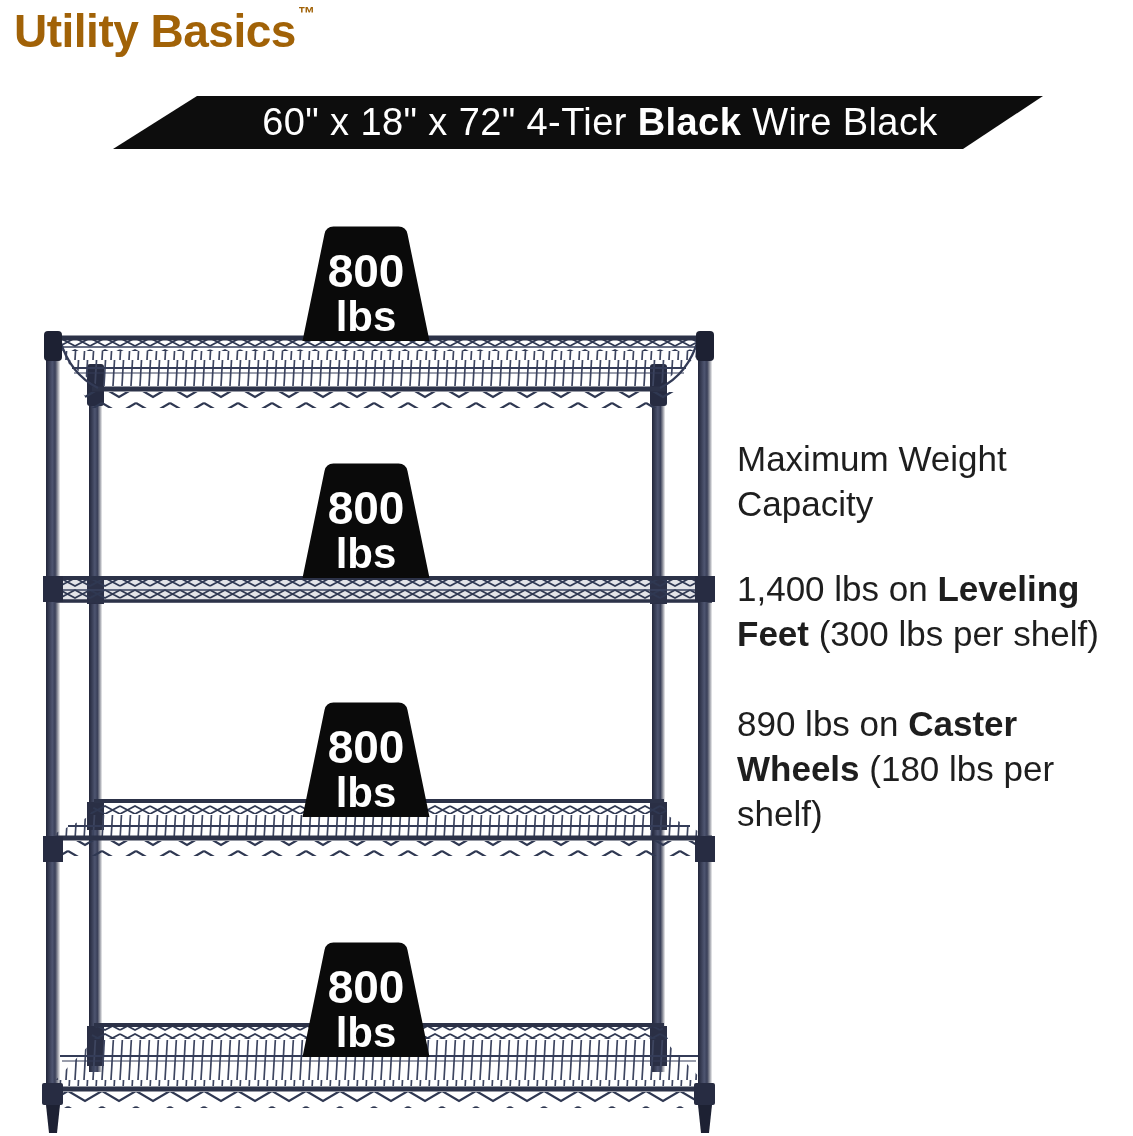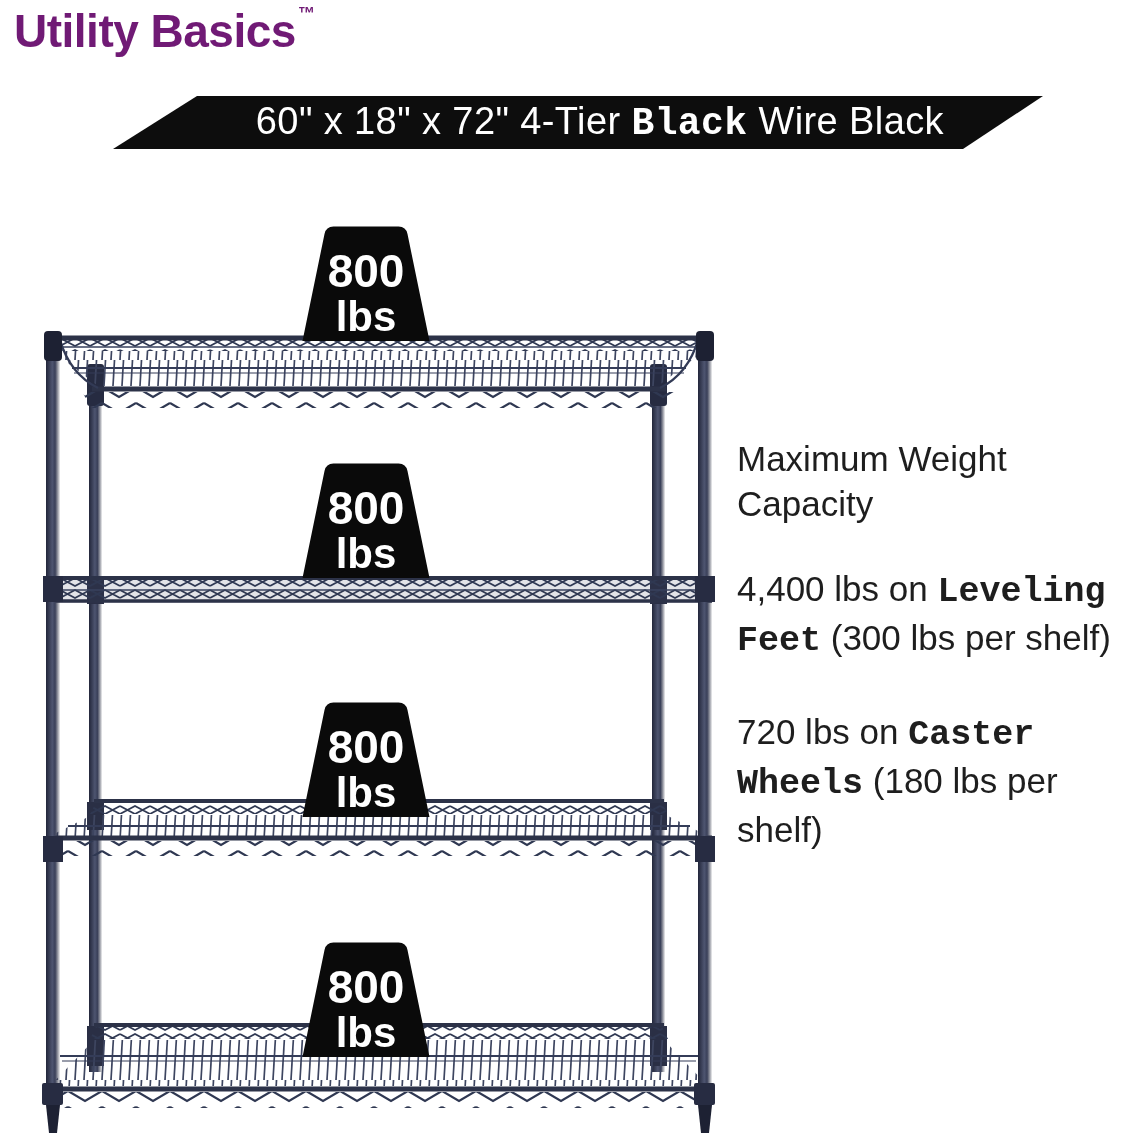--- a/index.html
+++ b/index.html
@@ -5,36 +5,36 @@
   html,body { margin:0; padding:0; }
   body {
     width:1133px; height:1136px; position:relative;
     background:#ffffff; overflow:hidden;
     font-family:"Liberation Sans", sans-serif;
     color:#1e1e1e;
   }
   
   .logo {
     position:absolute; left:14px; top:4px;
-    font-size:46px; font-weight:600; letter-spacing:-0.5px; color:#701a75;
+    font-size:46px; font-weight:600; letter-spacing:-0.5px; color:#a16207;
     white-space:nowrap;
   }
   .logo .tm { font-size:17px; vertical-align:28px; font-weight:600; margin-left:2px; }
 
   
   .banner {
     position:absolute; left:113px; top:96px; width:930px; height:53px;
     background:#0d0d0d;
     clip-path:polygon(84px 0, 930px 0, 850px 100%, 0 100%);
     display:flex; align-items:center; justify-content:center;
   }
   .banner .title {
     color:#ffffff; font-size:38px; letter-spacing:0.4px; white-space:pre;
   }
-  .b { font-weight:700;font-family:Liberation Mono, monospace; }
+  .b { font-weight:700; }
 
   
   svg.rack { position:absolute; left:0; top:0; }
   .badge-val  { font:700 46px "Liberation Sans", sans-serif; fill:#ffffff; }
   .badge-unit { font:700 42px "Liberation Sans", sans-serif; fill:#ffffff; }
 
   
   .info {
     position:absolute; left:737px; top:436px; width:398px;
     font-size:35px; line-height:1.29; color:#1e1e1e;
@@ -164,15 +164,15 @@
   </g>
   <g transform="translate(0,716)">
     <path d="M302.5,341 L324.5,234 Q326,226.5 333.5,226.5 L398.5,226.5 Q406,226.5 407.5,234 L429.5,341 Z" fill="#0a0a0a"></path>
     <text class="badge-val" x="366" y="287" text-anchor="middle">800</text>
     <text class="badge-unit" x="366" y="331" text-anchor="middle">lbs</text>
   </g>
 </svg>
 
 <div class="info">
   <p class="heading">Maximum Weight Capacity</p>
-  <p><span>4,400 lbs on </span><span class="b">Leveling Feet</span><span> (300 lbs per shelf)</span></p>
-  <p><span>720 lbs on </span><span class="b">Caster Wheels</span><span> (180 lbs per shelf)</span></p>
+  <p><span>1,400 lbs on </span><span class="b">Leveling Feet</span><span> (300 lbs per shelf)</span></p>
+  <p><span>890 lbs on </span><span class="b">Caster Wheels</span><span> (180 lbs per shelf)</span></p>
 </div>
 
 </body></html>

